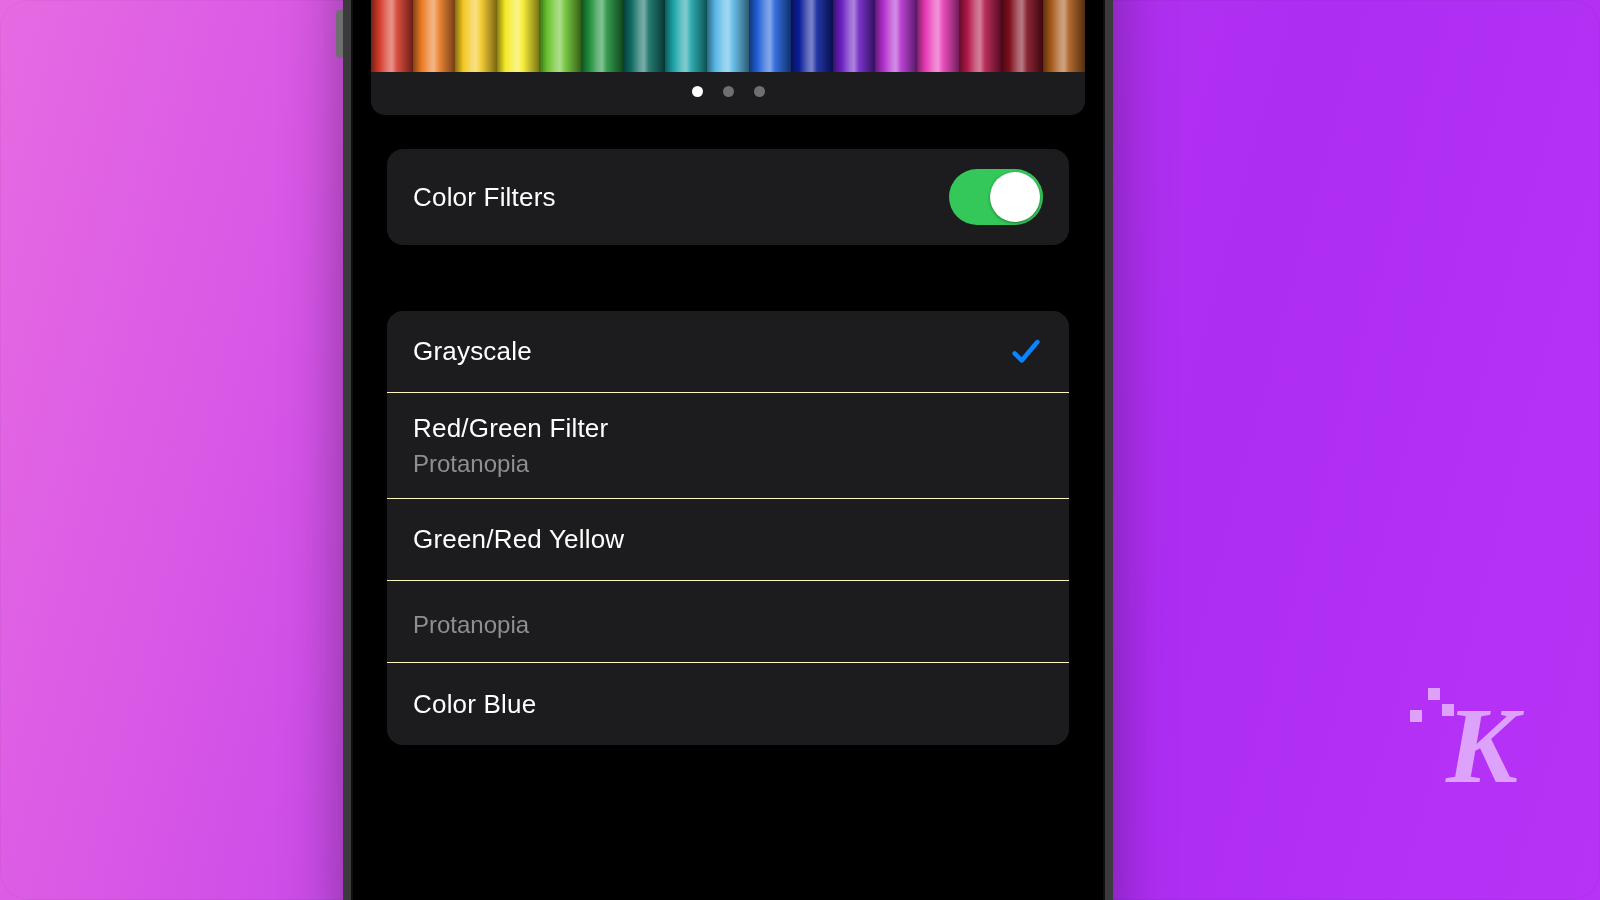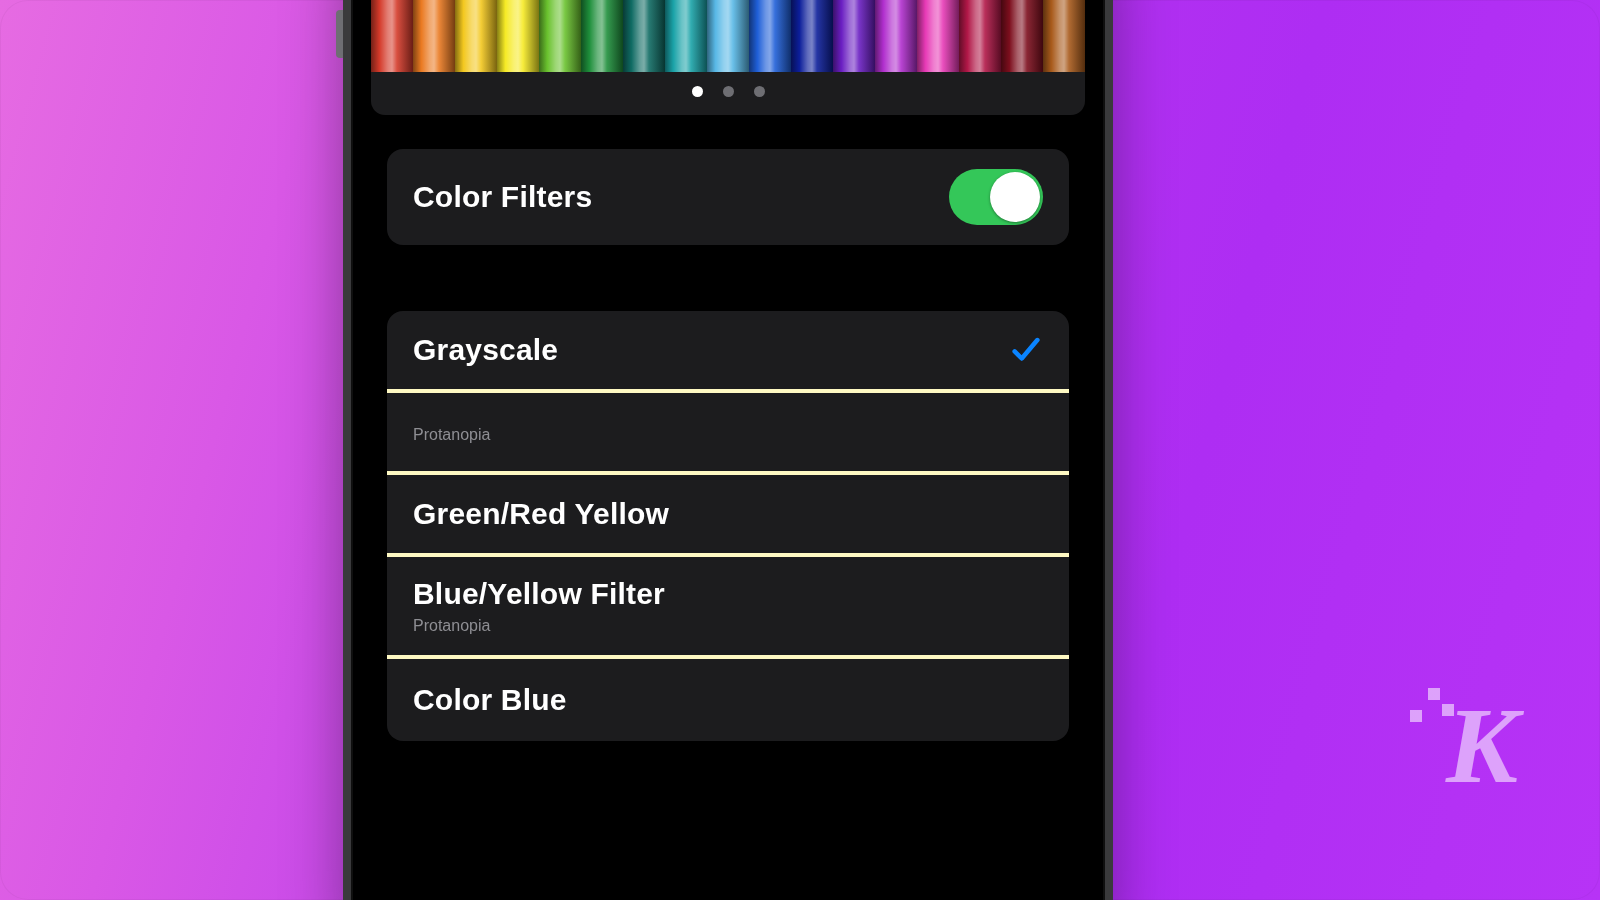--- a/index.html
+++ b/index.html
@@ -106,26 +106,26 @@
   
   .card {
     margin: 34px 30px 0;
     background: #1c1c1e;
     border-radius: 16px;
   }
   .row {
     display:flex; align-items:center;
     padding: 20px 26px;
     min-height: 82px;
-    border-bottom: 4px solid #fef9c3;
+    border-bottom: 1px solid #fef9c3;
   }
   .row:last-child { border-bottom: none; }
   .row .label-stack { flex: 1; }
-  .row .title { font-size: 30px; font-weight: 700; letter-spacing: 0.2px; }
-  .row .subtitle { font-size: 16px; color: #8e8e93; margin-top: 6px; }
+  .row .title { font-size: 26px; font-weight: 400; letter-spacing: 0.2px; }
+  .row .subtitle { font-size: 24px; color: #8e8e93; margin-top: 6px; }
 
   
   .toggle {
     width: 94px; height: 56px;
     border-radius: 28px;
     background: #34c759;
     position: relative;
     flex-shrink: 0;
   }
   .toggle .knob {
@@ -214,31 +214,31 @@
               <div class="title">Grayscale</div>
             </div>
             <div class="check-icon">
               <svg viewBox="0 0 24 24" fill="none" stroke="#0a84ff" stroke-width="3.2" stroke-linecap="round" stroke-linejoin="round">
                 <polyline points="4 13 9 18 20 5"></polyline>
               </svg>
             </div>
           </div>
           <div class="row">
             <div class="label-stack">
+              <div class="title">Red/Green Filter</div>
               <div class="subtitle">Protanopia</div>
             </div>
           </div>
           <div class="row">
             <div class="label-stack">
               <div class="title">Green/Red Yellow</div>
             </div>
           </div>
           <div class="row">
             <div class="label-stack">
-              <div class="title">Blue/Yellow Filter</div>
               <div class="subtitle">Protanopia</div>
             </div>
           </div>
           <div class="row">
             <div class="label-stack">
               <div class="title">Color Blue</div>
             </div>
           </div>
         </div>
 

